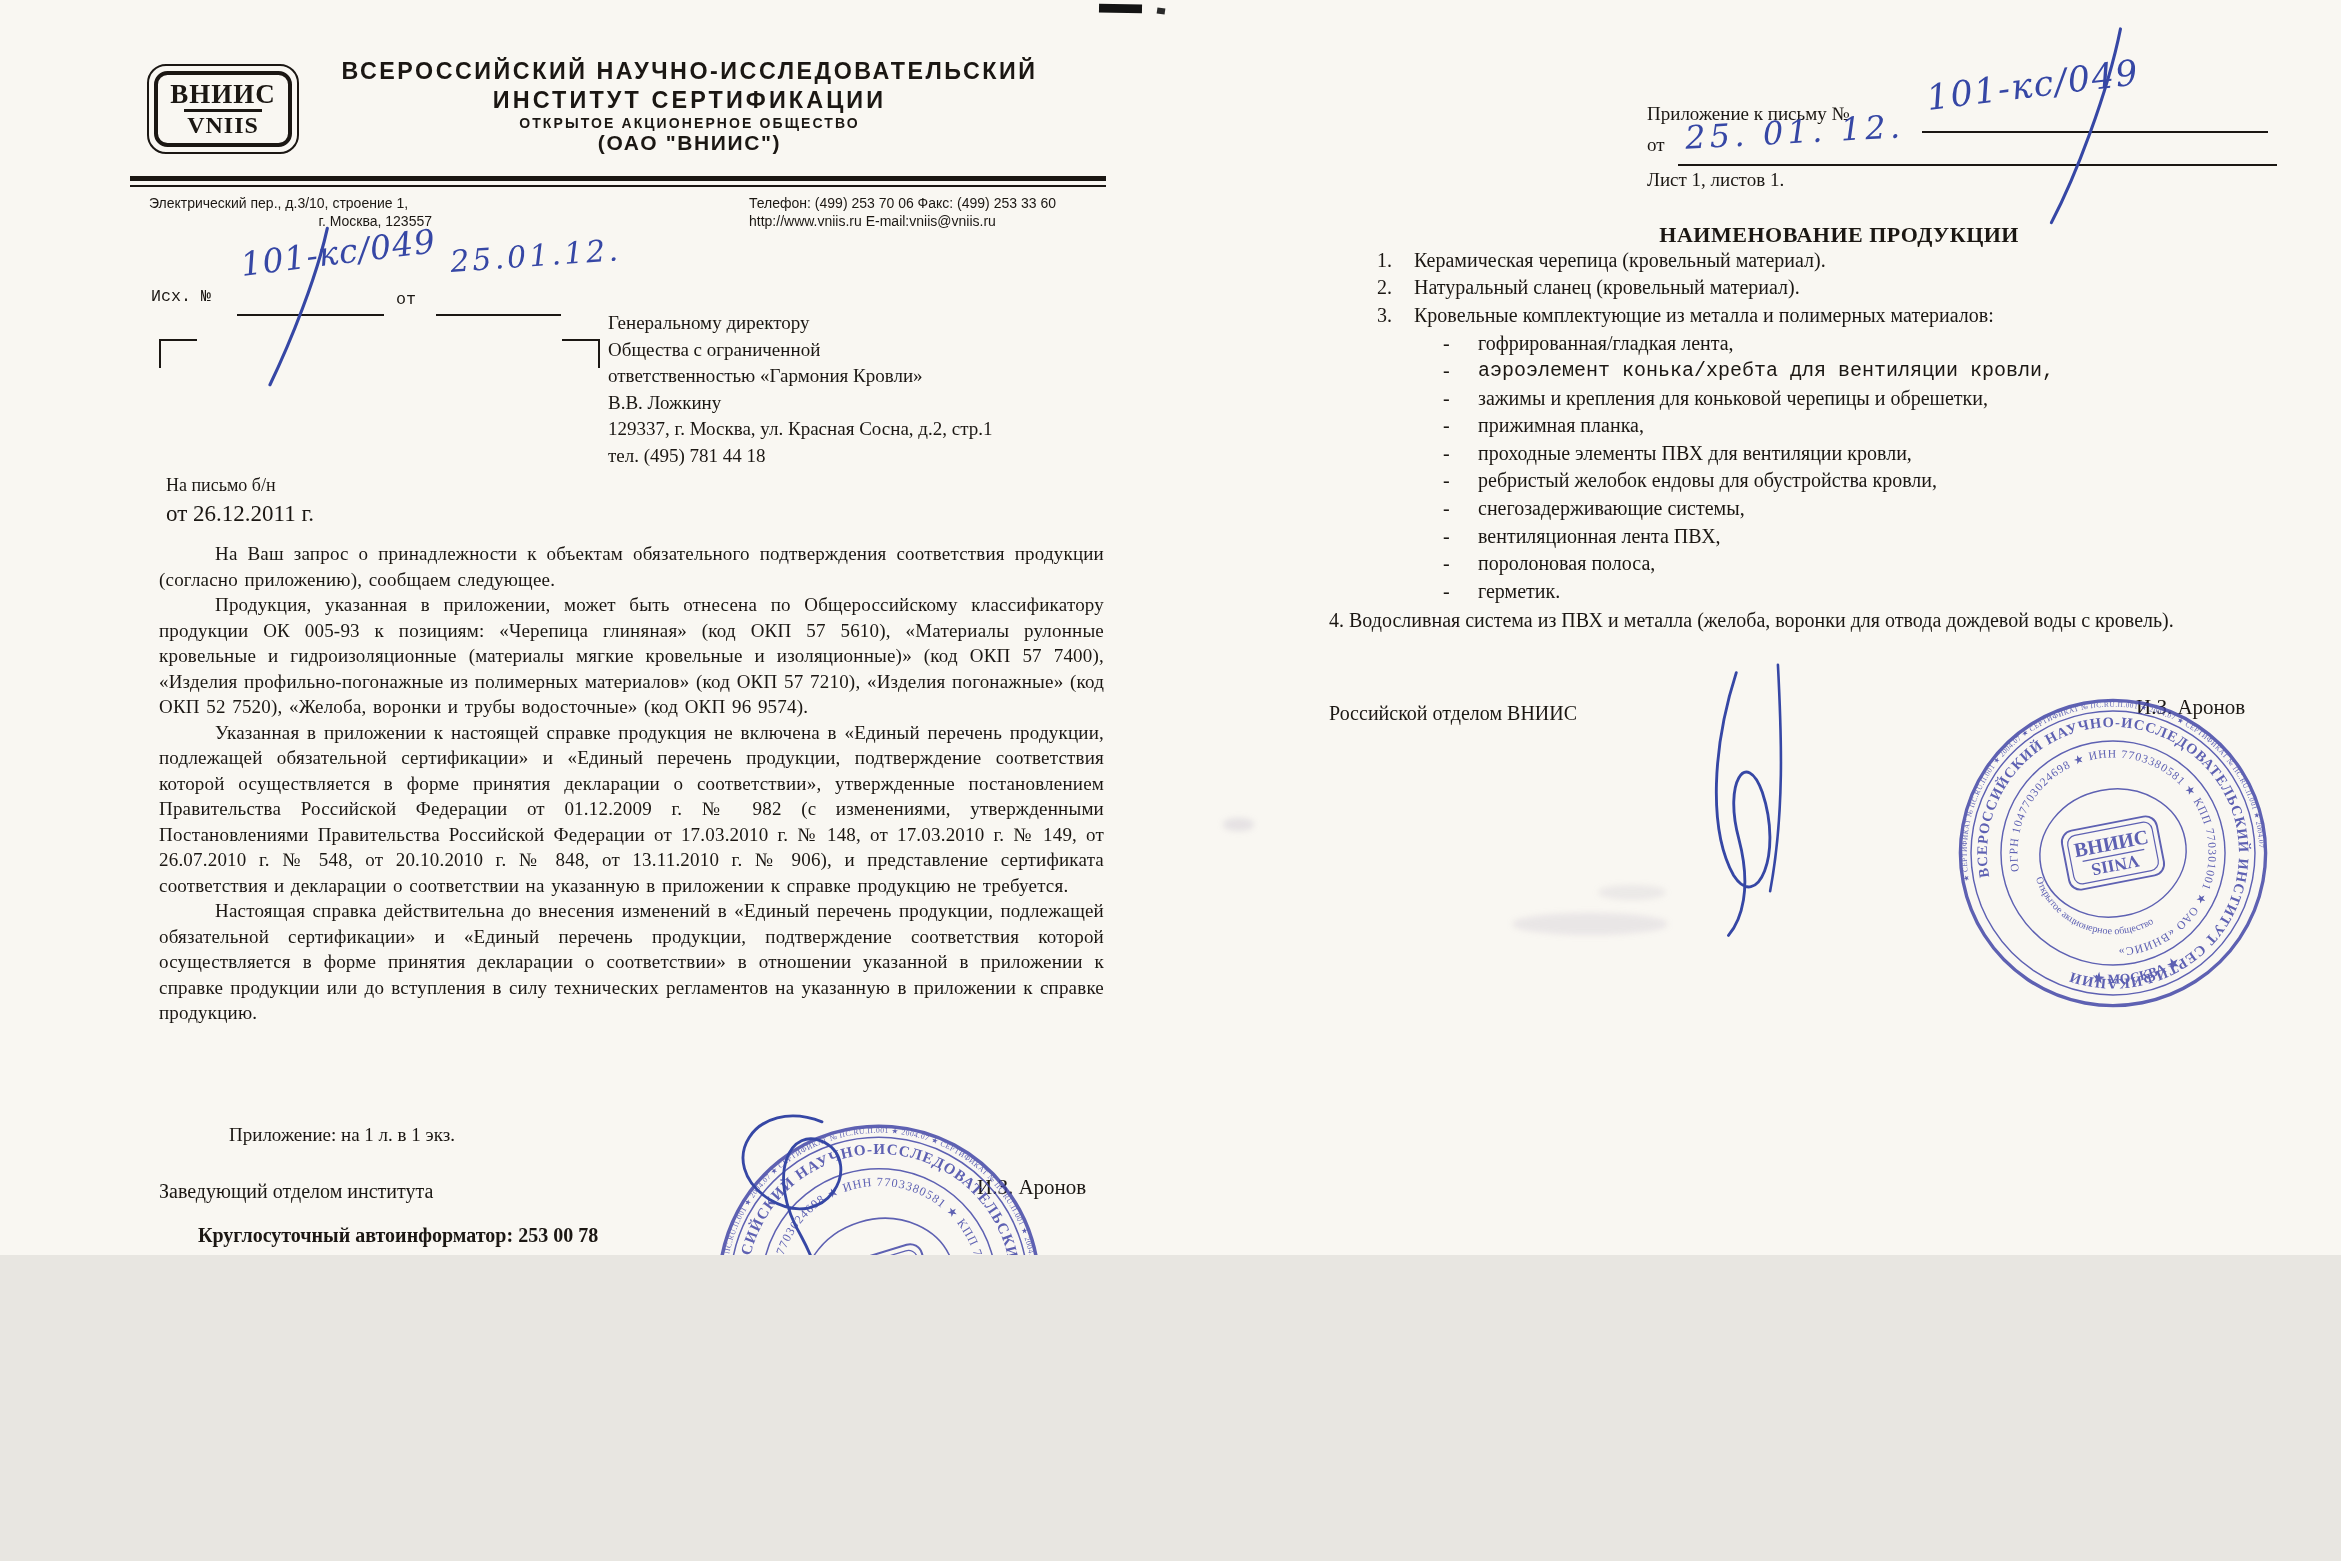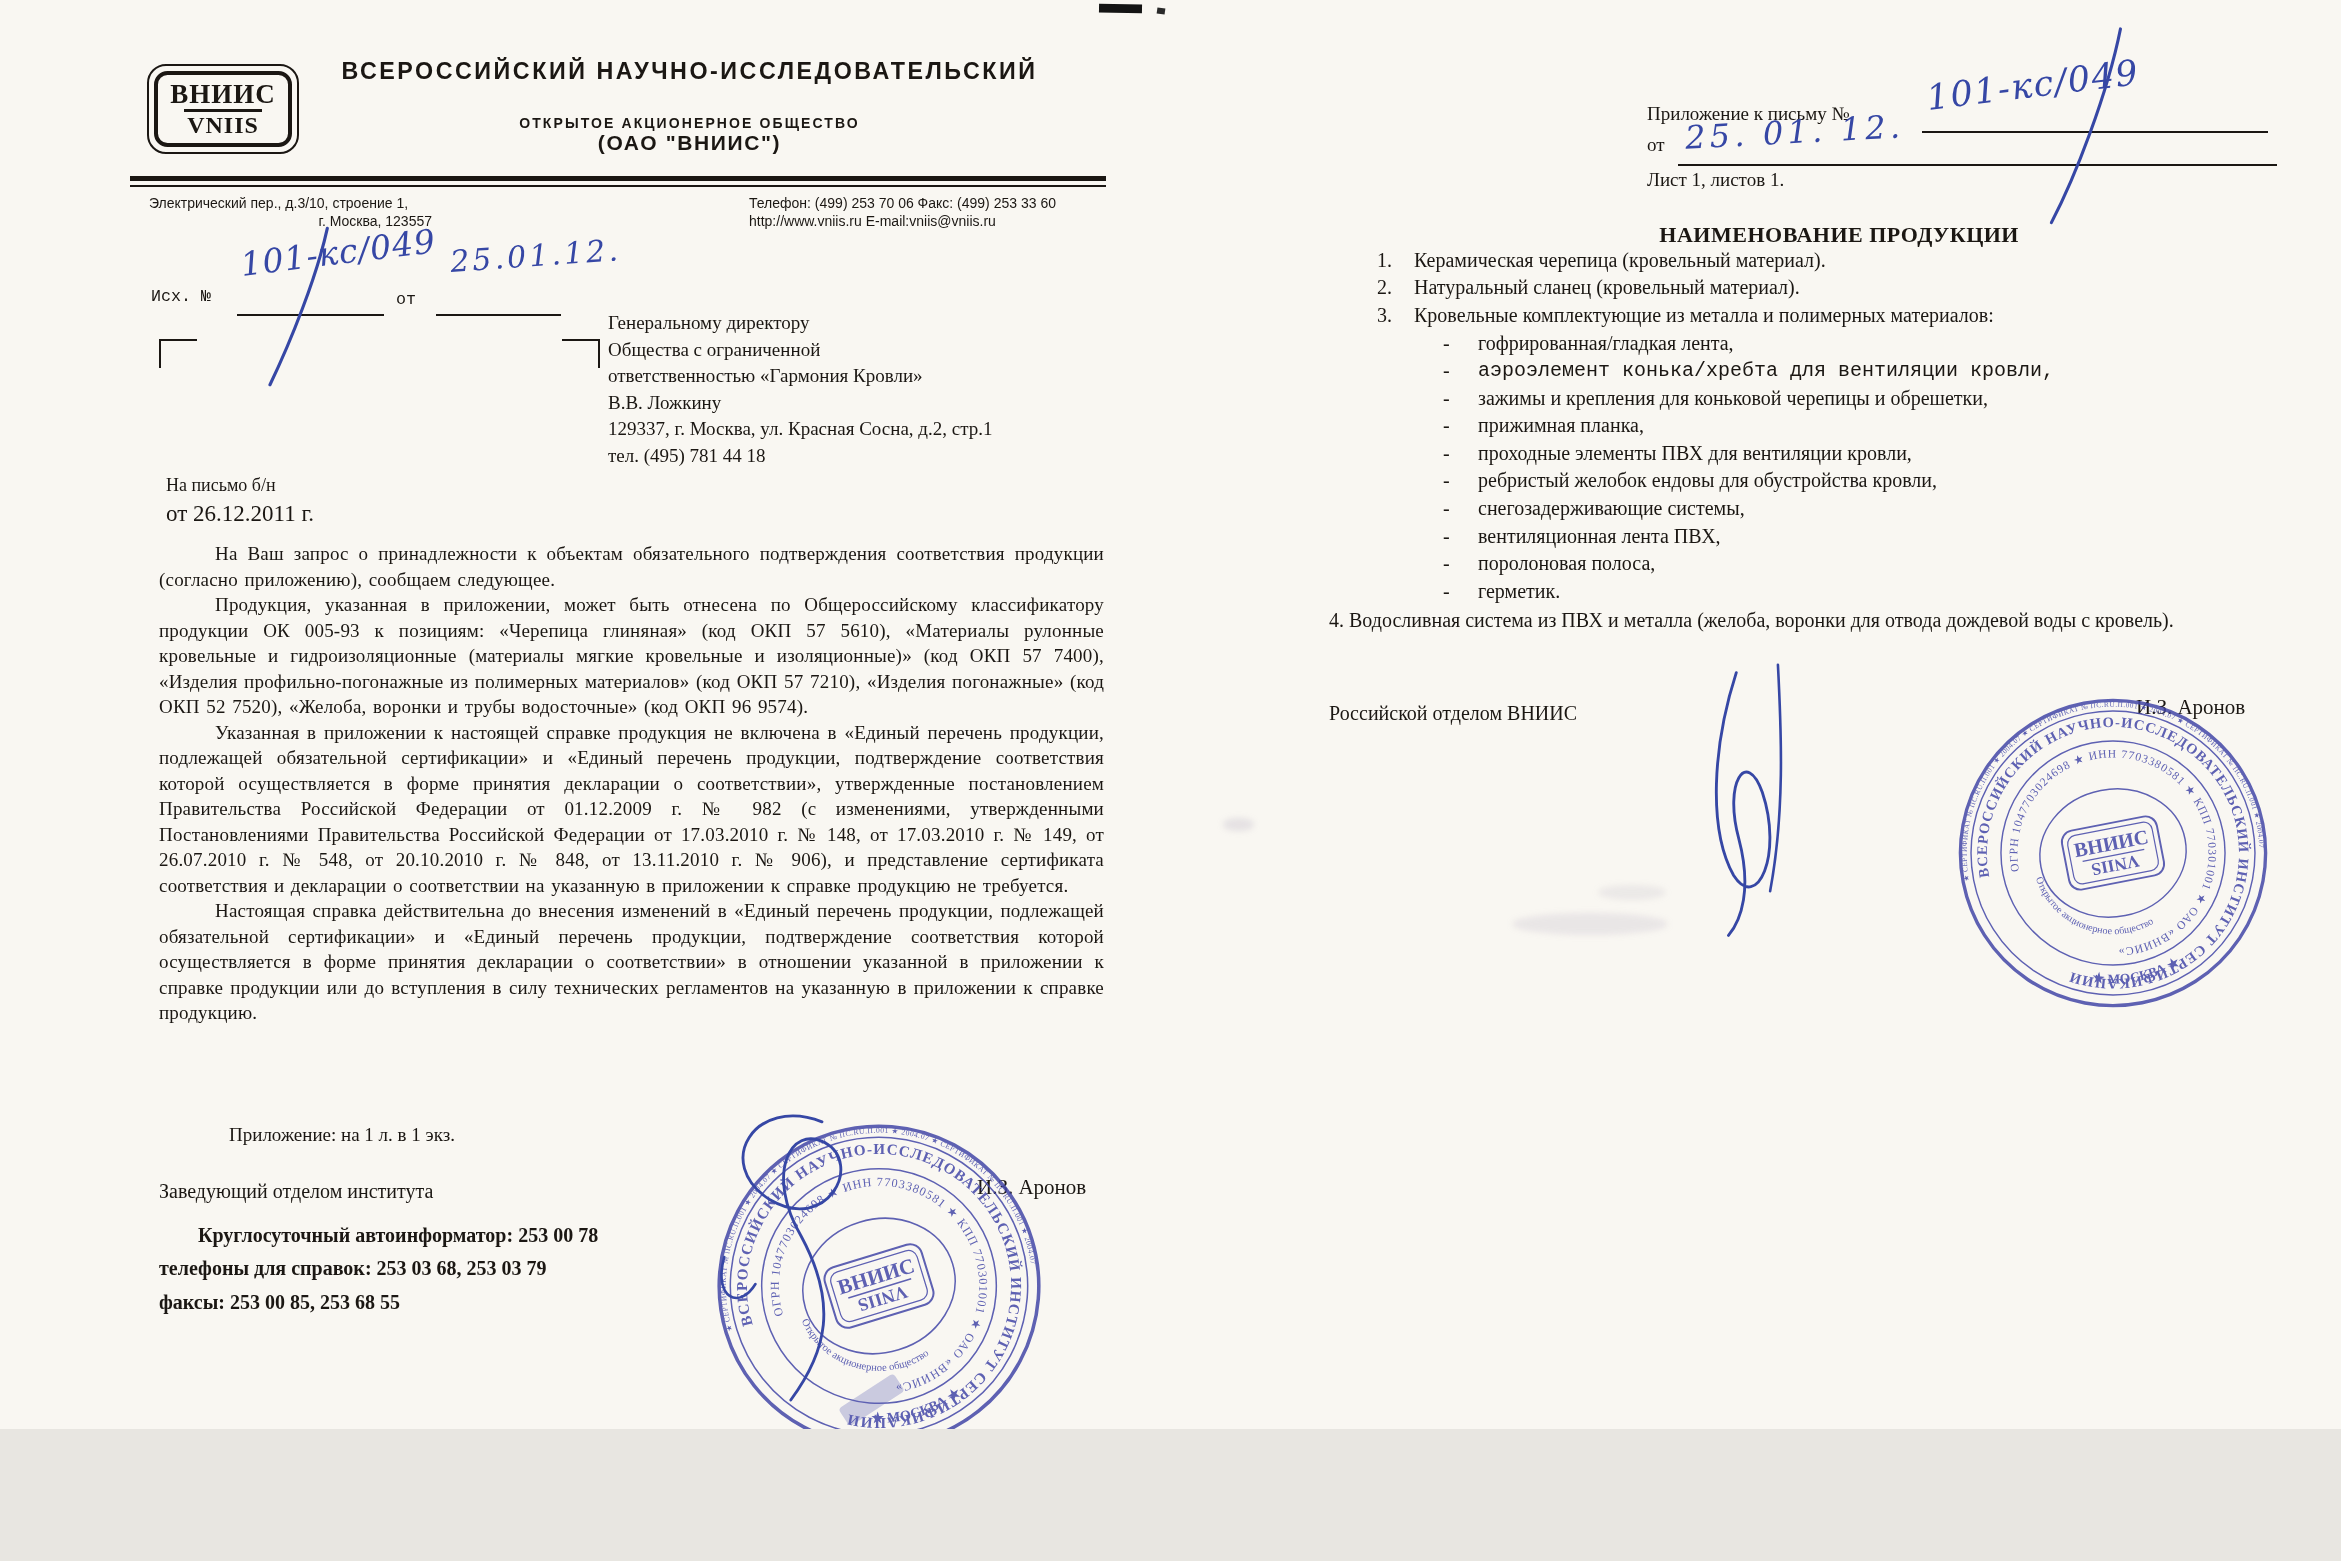--- a/index.html
+++ b/index.html
@@ -1,16 +1,16 @@
 <!DOCTYPE html>
 <html style="--paper: #f9f7f2; --ink: #1b1713; --blue: #3647a5; --stampc: #4347a8;font-size:8.3px"><head>
 <meta charset="utf-8">
 <style>
   html,body{margin:0;padding:0;background:#e8e6e1;}
-  #canvas{position:relative;width:2342px;height:1429px;background:var(--paper,#f9f7f2);
+  #canvas{position:relative;width:2342px;height:1255px;background:var(--paper,#f9f7f2);
           font-family:"Liberation Serif",serif;color:var(--ink,#1b1713);overflow:hidden;}
   .abs{position:absolute;}
   .sans{font-family:"Liberation Sans",sans-serif;}
   .mono{font-family:"Liberation Mono","DejaVu Sans Mono",monospace;}
   .b{font-weight:bold;}
   .i{font-style:italic;}
   .ctr{text-align:center;}
   .hw{font-family:"DejaVu Serif",serif;font-style:italic;color:var(--blue,#3647a5);white-space:nowrap;}
   .rule{background:var(--ink,#1b1713);}
   .bodytext p{margin:0;text-align:justify;text-indent:56px;word-spacing:1.6px;letter-spacing:0.2px;}
@@ -29,20 +29,21 @@
   <div class="abs" style="left:147px;top:64px;width:148px;height:86px;border:2.1px solid var(--ink);border-radius:19px;">
     <div class="abs" style="left:4.7px;top:4.7px;right:4.7px;bottom:4.7px;border:4.7px solid var(--ink);border-radius:13.5px;
          display:flex;flex-direction:column;align-items:center;justify-content:center;gap:1px;">
       <div class="b" style="font-size:27px;letter-spacing:1px;line-height:28px;">ВНИИС</div>
       <div class="rule" style="width:78px;height:2.1px;"></div>
       <div class="b" style="font-size:24px;letter-spacing:1px;line-height:25px;">VNIIS</div>
     </div>
   </div>
 
   <div class="abs sans b ctr" style="left:312px;top:57px;width:755px;font-size:24px;letter-spacing:2.6px;transform:scaleX(.97);">ВСЕРОССИЙСКИЙ  НАУЧНО-ИССЛЕДОВАТЕЛЬСКИЙ</div>
+  <div class="abs sans b ctr" style="left:312px;top:87px;width:755px;font-size:23.4px;letter-spacing:3.1px;">ИНСТИТУТ  СЕРТИФИКАЦИИ</div>
   <div class="abs sans b ctr" style="left:312px;top:115px;width:755px;font-size:14px;letter-spacing:2.1px;">ОТКРЫТОЕ  АКЦИОНЕРНОЕ  ОБЩЕСТВО</div>
   <div class="abs sans b ctr" style="left:312px;top:131px;width:755px;font-size:21px;letter-spacing:1.6px;">(ОАО  "ВНИИС")</div>
 
   <div class="abs rule" style="left:130px;top:176px;width:976px;height:4.7px;"></div>
   <div class="abs rule" style="left:130px;top:185px;width:976px;height:2.1px;"></div>
 
   <div class="abs sans ctr" style="left:125px;top:195px;width:307px;font-size:14px;">Электрический пер., д.3/10, строение 1,</div>
   <div class="abs sans ctr" style="left:125px;top:213px;width:307px;font-size:14px;text-align:right;">г. Москва, 123557</div>
   <div class="abs sans" style="left:749px;top:195px;font-size:14px;">Телефон: (499) 253 70 06    Факс: (499) 253 33 60</div>
   <div class="abs sans" style="left:749px;top:213px;font-size:14px;">http://www.vniis.ru   E-mail:vniis@vniis.ru</div>

